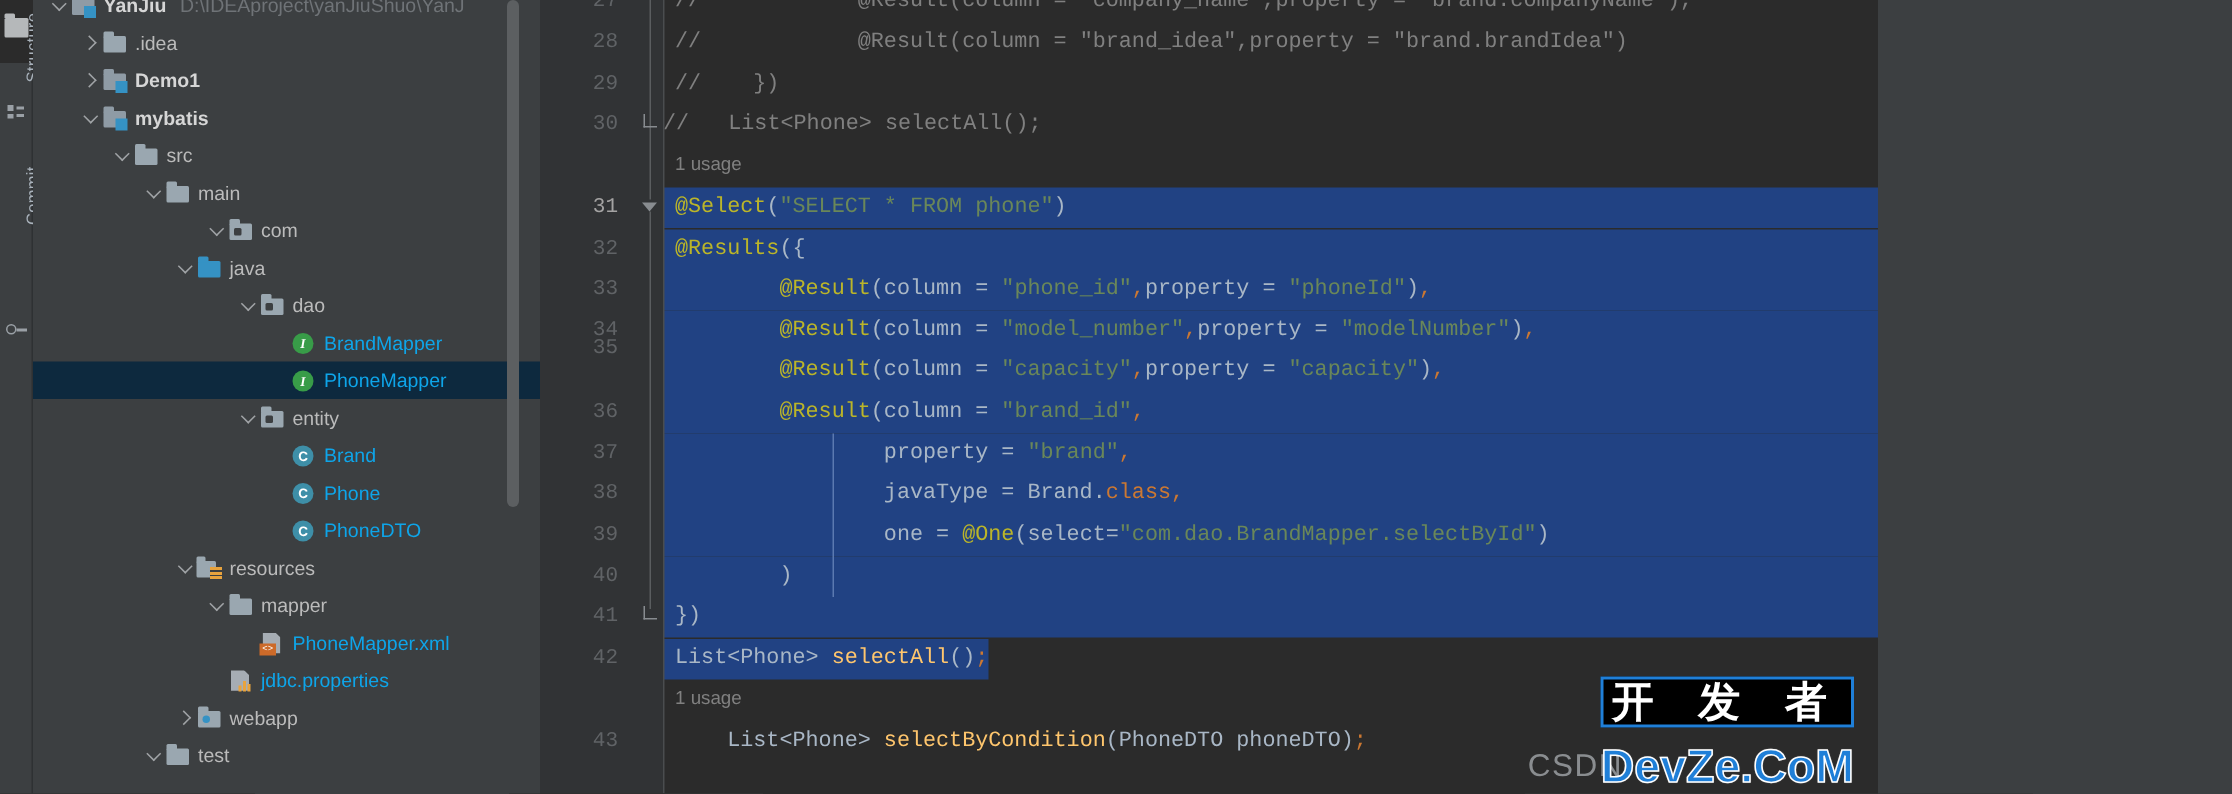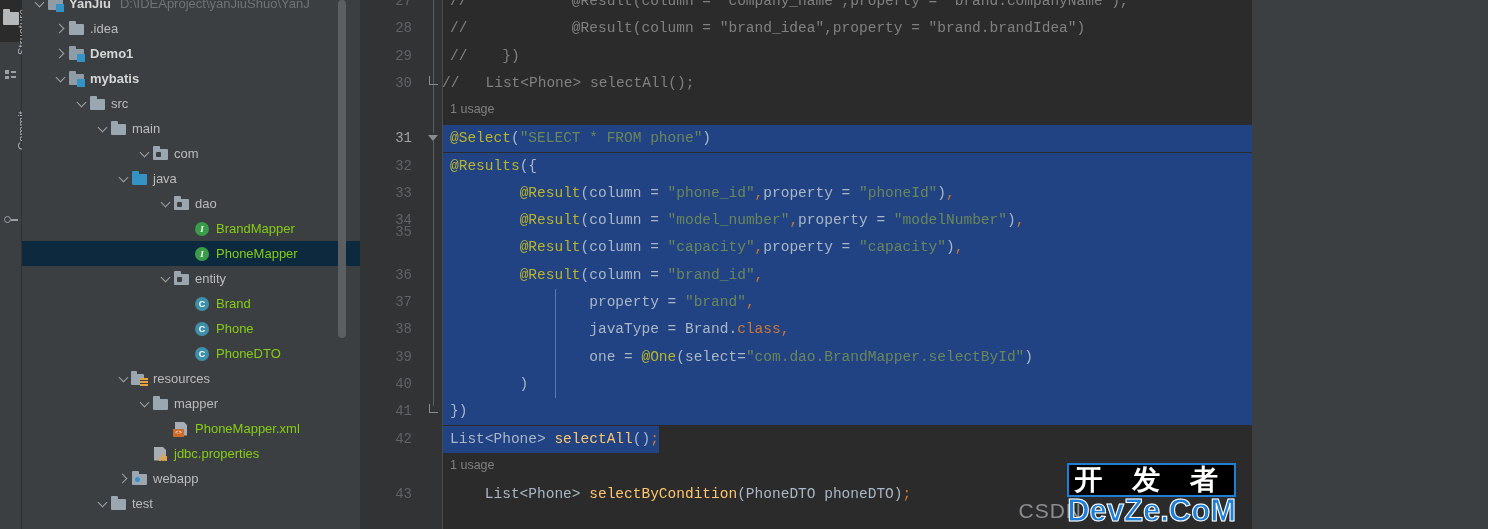--- a/index.html
+++ b/index.html
@@ -272,21 +272,21 @@
   }
   .ico.props .bars i {
     position: absolute; bottom: 0; width: 2px; background: #e8a33d;
   }
   .ico.props .bars i:nth-child(1){ left:0; height:4px; }
   .ico.props .bars i:nth-child(2){ left:3px; height:7px; }
   .ico.props .bars i:nth-child(3){ left:6px; height:5px; }
 
   .tlabel { color: #bbbbbb; }
   .tlabel.bold { font-weight: bold; color: #d6d6d6; }
-  .tlabel.green { color: #84cc16; }
+  .tlabel.green { color: #0ea5e9; }
   .tlabel.white { color: #bbbbbb; }
   .tpath {
     color: #6f7377;
     margin-left: 9px;
     font-size: 13px;
   }
   .tree-scrollbar {
     position: absolute;
     right: 14px; top: 0;
     width: 8px; height: 338px;
@@ -403,21 +403,21 @@
   .wm-csdn {
     position: absolute;
     right: 162px; bottom: 4px;
     color: #8a8d90;
     font-size: 21px;
     letter-spacing: 1px;
     white-space: nowrap;
   }
   .wm-box {
     position: absolute;
-    right: 8px; bottom: 30px;
+    right: 8px; bottom: 42px;
     background: #000000;
     border: 2px solid #1f7fd8;
     padding: 0px 6px 0 6px;
   }
   .wm-cn {
     color: #ffffff;
     font-size: 28px;
     font-weight: bold;
     letter-spacing: 10px;
     line-height: 30px;

